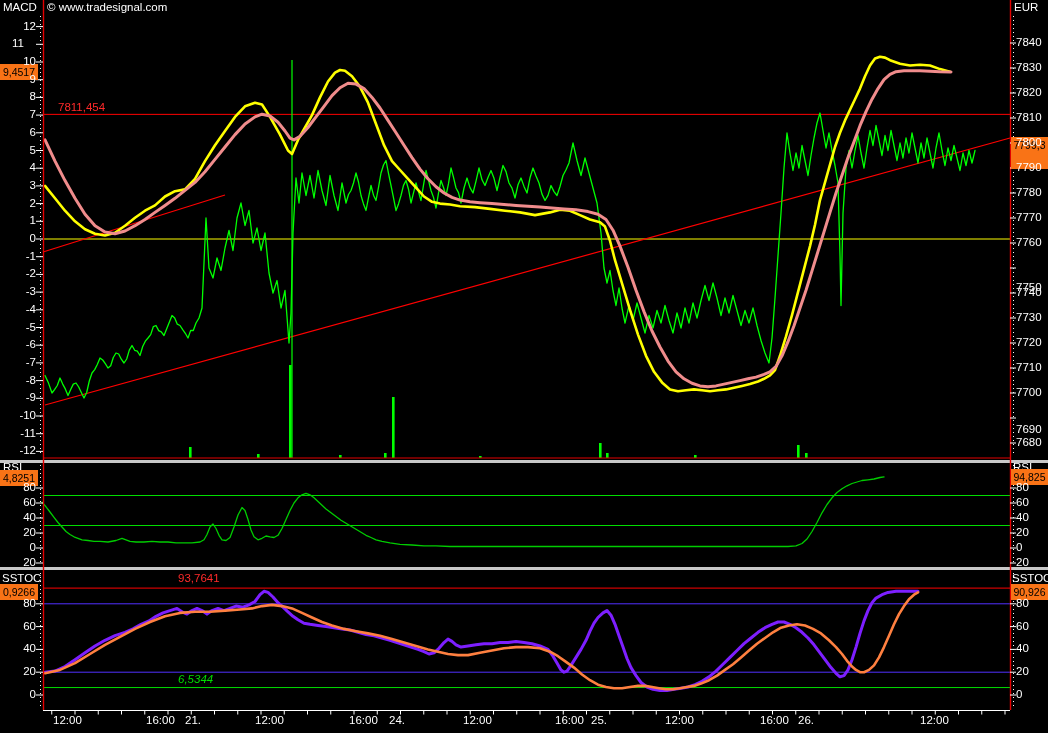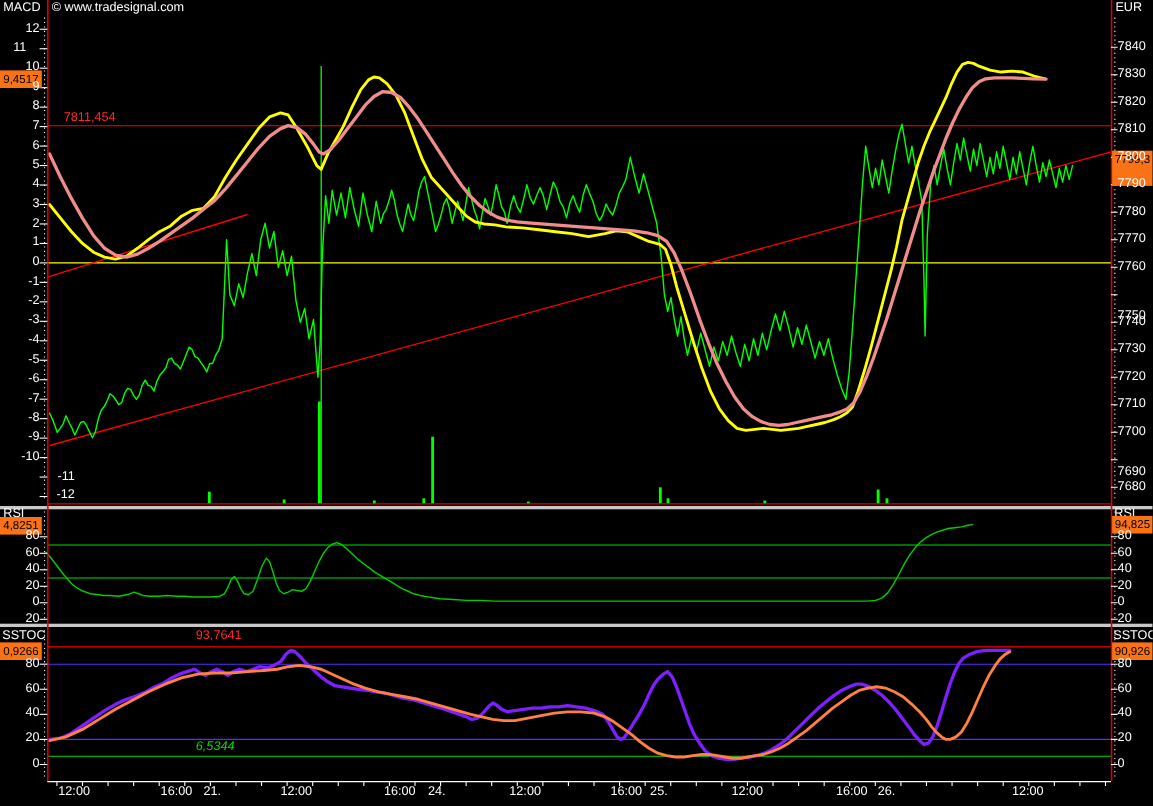--- a/index.html
+++ b/index.html
@@ -208,22 +208,22 @@
       <div class="tick-label tick-left" style="top: 249.7px;">-1</div>
       <div class="tick-label tick-left" style="top: 267.4px;">-2</div>
       <div class="tick-label tick-left" style="top: 285.1px;">-3</div>
       <div class="tick-label tick-left" style="top: 302.8px;">-4</div>
       <div class="tick-label tick-left" style="top: 320.5px;">-5</div>
       <div class="tick-label tick-left" style="top: 338.2px;">-6</div>
       <div class="tick-label tick-left" style="top: 355.9px;">-7</div>
       <div class="tick-label tick-left" style="top: 373.6px;">-8</div>
       <div class="tick-label tick-left" style="top: 391.3px;">-9</div>
       <div class="tick-label tick-left" style="top: 409px;">-10</div>
-      <div class="tick-label tick-left" style="top: 426.7px; padding-left: 32px;">-11</div>
-      <div class="tick-label tick-left" style="top: 444.4px; margin-left: 32px;">-12</div>
+      <div class="tick-label tick-left" style="top: 426.7px;">-11</div>
+      <div class="tick-label tick-left" style="top: 444.4px;">-12</div>
       <div class="tick-label tick-right" style="top: 36px;">7840</div>
       <div class="tick-label tick-right" style="top: 61px;">7830</div>
       <div class="tick-label tick-right" style="top: 86px;">7820</div>
       <div class="tick-label tick-right" style="top: 111px;">7810</div>
       <div class="tick-label tick-right" style="top: 136px;">7800</div>
       <div class="tick-label tick-right" style="top: 161px;">7790</div>
       <div class="tick-label tick-right" style="top: 186px;">7780</div>
       <div class="tick-label tick-right" style="top: 211px;">7770</div>
       <div class="tick-label tick-right" style="top: 236px;">7760</div>
       <div class="tick-label tick-right" style="top: 261px; margin-top: 20px;">7750</div>

